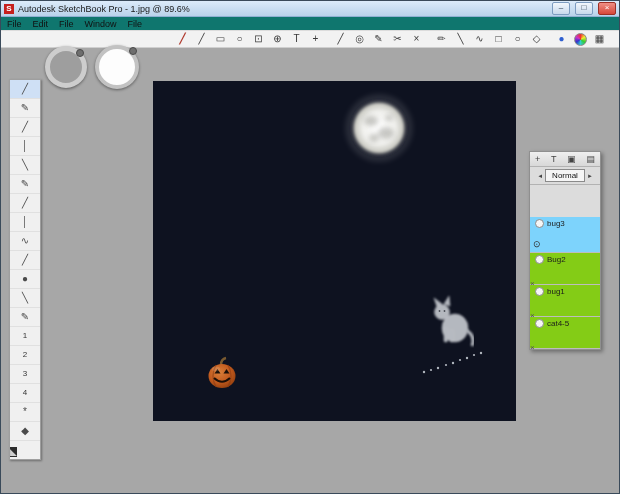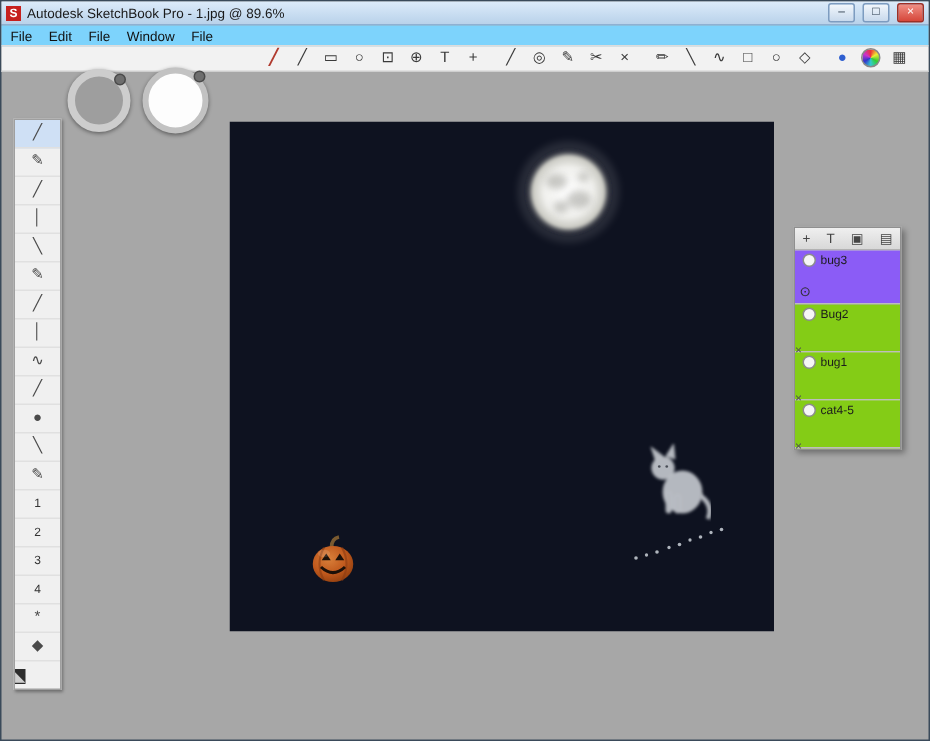--- a/index.html
+++ b/index.html
@@ -10,21 +10,21 @@
   .titlebar{height:15px;background:linear-gradient(#dcebfa,#b9d2ea);border-bottom:1px solid #8fb0d2;
     display:flex;align-items:center;gap:4px;padding:0 3px;font-size:9px;color:#1a1a1a;}
   .app-icon{width:10px;height:10px;background:#c6201e;color:#fff;font-size:8px;font-weight:bold;
     line-height:10px;text-align:center;flex:0 0 auto;}
   .title-text{flex:1;white-space:nowrap;overflow:hidden;}
   .win-btn{width:16px;height:11px;font-size:8px;line-height:10px;text-align:center;color:#234;
     background:linear-gradient(#f2f7fc,#c8d9ec);border:1px solid #7d9cc0;border-radius:2px;margin-left:1px;}
   .win-btn.close{background:linear-gradient(#ef8f85,#d6473a);border-color:#9c2f26;color:#fff;}
 
   
-  .menubar{height:13px;background:#7dd3fc;border-bottom:1px solid #dcdcdc;display:flex;gap:11px;
+  .menubar{height:13px;background:#0f766e;border-bottom:1px solid #dcdcdc;display:flex;gap:11px;
     align-items:center;padding:0 6px;font-size:9px;color:#111;}
   .menu-item{cursor:default;}
 
   
   .toolbar{height:16px;background:#f2f2f2;border-bottom:1px solid #cfcfcf;display:flex;align-items:center;
     padding-left:172px;}
   .tool{width:19px;height:14px;line-height:14px;text-align:center;font-size:10px;color:#3a3a3a;}
   .tool.grp{margin-left:6px;}
   .tool.c-red{color:#b03a2e;font-weight:bold;}
   .tool.c-blue{color:#2f5fd0;}
@@ -55,21 +55,21 @@
     box-shadow:2px 2px 4px rgba(0,0,0,.35);font-size:8px;}
   .lp-header{display:flex;justify-content:space-between;align-items:center;padding:2px 5px;
     background:linear-gradient(#efefef,#d8d8d8);border-bottom:1px solid #b2b2b2;color:#444;font-size:9px;}
   .lp-blend{display:flex;align-items:center;justify-content:center;gap:2px;padding:2px;
     border-bottom:1px solid #b2b2b2;}
   .blend-arrow{font-size:6px;color:#444;}
   .blend-box{background:#f5f5f5;border:1px solid #8a8a8a;font-size:8px;height:11px;line-height:11px;
     padding:0 6px;color:#111;}
   .layer-row{position:relative;height:29px;border-bottom:1px solid #bdbdbd;background:#84cc16;
     padding:2px 2px 0 5px;}
-  .layer-row.selected{background:#8b5cf6;height:33px;}
+  .layer-row.selected{background:#7dd3fc;height:33px;margin-top:32px;}
   .layer-name{display:flex;align-items:center;gap:3px;color:#1c1c1c;}
   .layer-thumb{width:7px;height:7px;border-radius:50%;background:#f6f6f6;border:1px solid #8c8c8c;flex:0 0 auto;}
   .layer-eye{position:absolute;left:3px;bottom:3px;font-size:9px;color:#2e2e2e;}
   .layer-lock{position:absolute;left:0px;bottom:-4px;font-size:8px;color:#4f4f4f;}
 </style>
 </head>
 <body>
 
 <div class="window">
 
@@ -219,20 +219,25 @@
     </svg>
   </div>
 
   <div class="layers">
     <div class="lp-header">
       <span>+</span>
       <span>T</span>
       <span>▣</span>
       <span>▤</span>
     </div>
+    <div class="lp-blend">
+      <span class="blend-arrow">◄</span>
+      <span class="blend-box">Normal</span>
+      <span class="blend-arrow">►</span>
+    </div>
 
     <div class="layer-row selected">
       <div class="layer-name">
         <span class="layer-thumb"></span>
         <span>bug3</span>
       </div>
       <span class="layer-eye">⊙</span>
     </div>
 
     <div class="layer-row">

